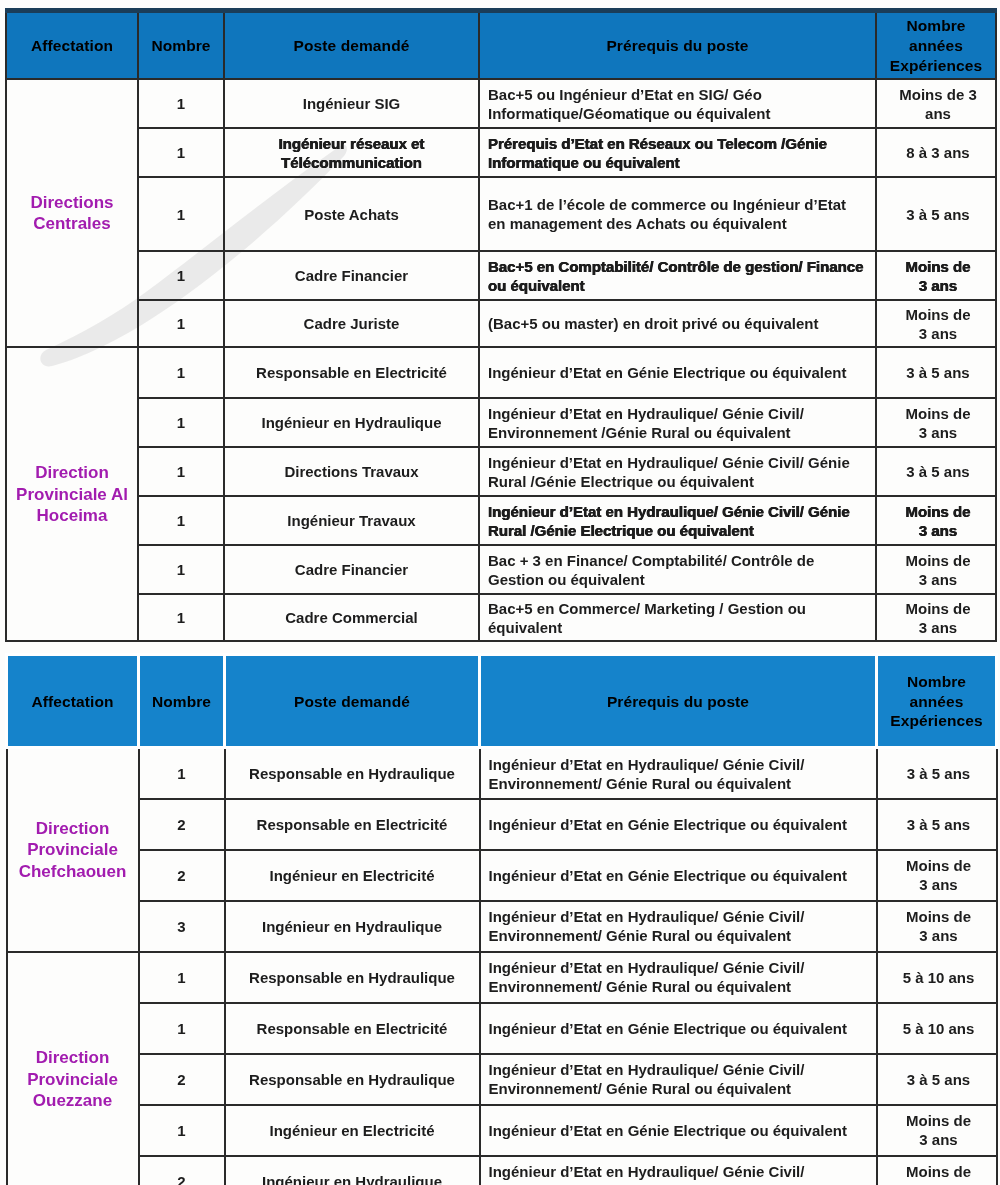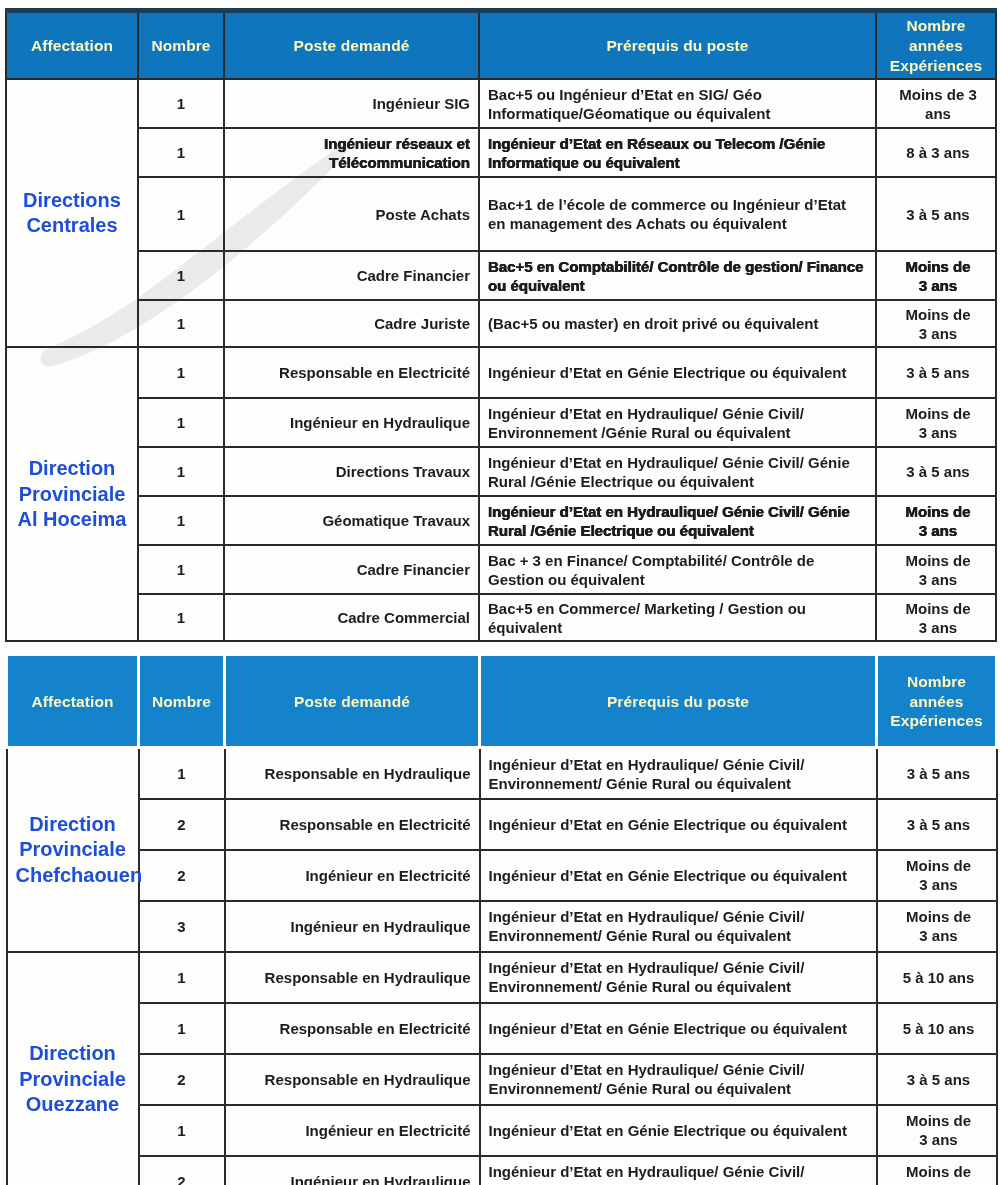--- a/index.html
+++ b/index.html
@@ -36,42 +36,42 @@
   th, td {
     border: 2px solid #2a2a2a;
     padding: 3px 8px;
     font-weight: 700;
     font-size: 15px;
     line-height: 1.28;
     vertical-align: middle;
     background: transparent;
   }
   thead th {
-    color: #fef9c3;
+    color: #000000;
     text-align: center;
     font-size: 15.5px;
     letter-spacing: 0.1px;
   }
   #table1 thead th {
     background: #0f76bd;
     height: 56px;
     border-top: 5px solid #1b3d58;
   }
   #table2 thead th {
     background: #1583cb;
     height: 84px;
     border: 3px solid #ffffff;
   }
   td.aff {
     text-align: center;
-    font-size: 20px;
-    color: #1d4ed8;
+    font-size: 17px;
+    color: #a21caf;
   }
   td.nom { text-align: center; }
-  td.poste { text-align: right; }
+  td.poste { text-align: center; }
   td.pre { text-align: left; border-radius: 18px; }
   td.exp { text-align: center; white-space: pre-line; padding-left: 12px; }
 
   #table1 tbody tr { height: 49px; }
   #table1 tr.h74 { height: 74px; }
   #table1 tr.h47 { height: 47px; }
   #table1 tr.h51 { height: 51px; }
   #table2 tbody tr { height: 51px; }
 
   .xb { text-shadow: 0.35px 0 0 currentColor, -0.35px 0 0 currentColor; }
@@ -105,21 +105,21 @@
       <td class="aff" rowspan="5">Directions Centrales</td>
       <td class="nom">1</td>
       <td class="poste">Ingénieur SIG</td>
       <td class="pre">Bac+5 ou Ingénieur d’Etat en SIG/ Géo Informatique/Géomatique ou équivalent</td>
       <td class="exp">Moins de 3
 ans</td>
     </tr>
     <tr>
       <td class="nom">1</td>
       <td class="poste xb">Ingénieur réseaux et Télécommunication</td>
-      <td class="pre xb">Ingénieur d’Etat en Réseaux ou Telecom /Génie Informatique ou équivalent</td>
+      <td class="pre xb">Prérequis d’Etat en Réseaux ou Telecom /Génie Informatique ou équivalent</td>
       <td class="exp">8 à 3 ans</td>
     </tr>
     <tr class="h74">
       <td class="nom">1</td>
       <td class="poste">Poste Achats</td>
       <td class="pre">Bac+1 de l’école de commerce ou Ingénieur d’Etat en management des Achats ou équivalent</td>
       <td class="exp">3 à 5 ans</td>
     </tr>
     <tr>
       <td class="nom">1</td>
@@ -150,21 +150,21 @@
 3 ans</td>
     </tr>
     <tr>
       <td class="nom">1</td>
       <td class="poste">Directions Travaux</td>
       <td class="pre">Ingénieur d’Etat en Hydraulique/ Génie Civil/ Génie Rural /Génie Electrique ou équivalent</td>
       <td class="exp">3 à 5 ans</td>
     </tr>
     <tr>
       <td class="nom">1</td>
-      <td class="poste">Géomatique Travaux</td>
+      <td class="poste">Ingénieur Travaux</td>
       <td class="pre xb">Ingénieur d’Etat en Hydraulique/ Génie Civil/ Génie Rural /Génie Electrique ou équivalent</td>
       <td class="exp xb">Moins de
 3 ans</td>
     </tr>
     <tr>
       <td class="nom">1</td>
       <td class="poste">Cadre Financier</td>
       <td class="pre">Bac + 3 en Finance/ Comptabilité/ Contrôle de Gestion ou équivalent</td>
       <td class="exp">Moins de
 3 ans</td>

